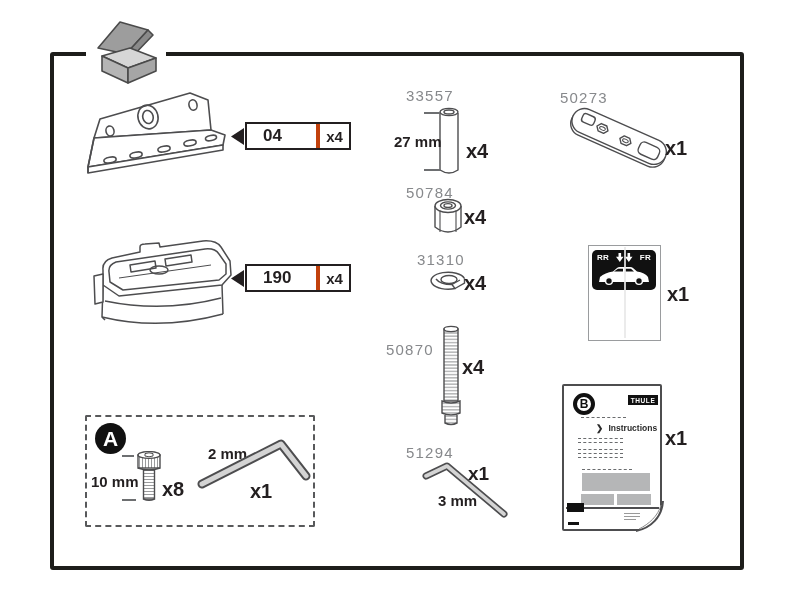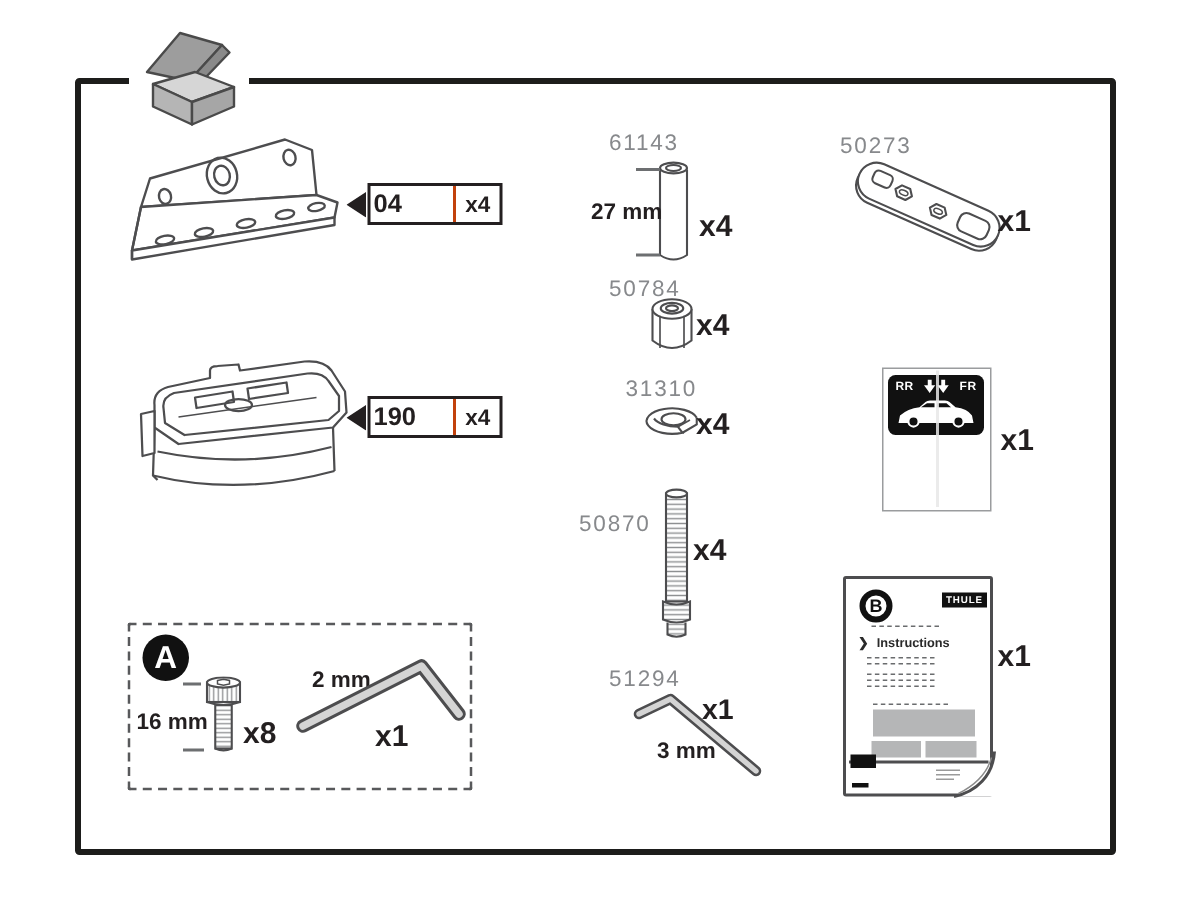--- a/index.html
+++ b/index.html
@@ -8,37 +8,37 @@
   .abs{position:absolute;}
   .frame{left:50px;top:52px;width:694px;height:518px;border:4px solid #1d1d1b;
          border-radius:3px;box-sizing:border-box;background:#fff;}
   .pno{font-size:15px;letter-spacing:1.2px;color:#87898c;font-weight:400;white-space:nowrap;}
   .qty{font-size:20px;font-weight:700;color:#231f20;white-space:nowrap;}
   .qty.sm{font-size:19px;}
   .dim{font-size:15px;font-weight:700;color:#231f20;white-space:nowrap;}
   .callout{display:flex;align-items:center;}
   .callout .cells{display:flex;border:2px solid #231f20;background:#fff;height:24px;}
   .cell{display:flex;align-items:center;justify-content:center;font-weight:700;}
-  .cell.id{width:53px;font-size:17px;border-right:2px solid #c2410c;justify-content:flex-start;padding-left:2px;}
+  .cell.id{width:53px;font-size:17px;border-right:4px solid #c2410c;justify-content:flex-start;padding-left:16px;}
   .cell.ct{width:29px;font-size:15px;}
   .tick{background:#6d6f71;height:2px;}
   .dash-line{border-top:1px dashed #6a6c6e;}
   .sticker{left:588px;top:245px;width:73px;height:96px;background:#fff;
            border:1.5px solid #9a9c9e;box-sizing:border-box;padding-left:20px;}
   .panel{position:absolute;left:3px;width:64px;height:40px;background:#111;border-radius:5px;}
   .panel .corner{position:absolute;top:3px;font-size:8px;font-weight:700;color:#fff;letter-spacing:0.3px;}
   .sticker .perf{position:absolute;left:35px;top:1px;width:1.5px;height:91px;background:#e8e8e8;opacity:0.85;}
   .manual{left:562px;top:384px;width:100px;height:147px;background:#fff;
           border:2px solid #4d4d4f;border-radius:2px;box-sizing:border-box;}
   .b-badge{position:absolute;left:9px;top:7px;width:14px;height:14px;border:4px solid #111;
            border-radius:50%;background:#fff;display:flex;align-items:center;justify-content:center;
            font-size:12px;font-weight:700;color:#111;}
   .thule-logo{position:absolute;left:64px;top:9px;width:30px;height:10px;background:#111;color:#fff;
            font-size:6.5px;font-weight:700;letter-spacing:0.6px;display:flex;align-items:center;justify-content:center;}
-  .man-title{position:absolute;left:8px;top:37px;font-size:8.5px;font-weight:700;color:#2a2a2a;}
+  .man-title{position:absolute;left:32px;top:37px;font-size:8.5px;font-weight:700;color:#2a2a2a;}
   .gray-block{position:absolute;background:#b5b6b7;}
   .a-box{left:85px;top:415px;width:230px;height:112px;border:2px dashed #58595b;box-sizing:border-box;border-radius:2px;}
   .a-badge{position:absolute;left:8px;top:6px;width:31px;height:31px;background:#111;border-radius:50%;
            display:flex;align-items:center;justify-content:center;color:#fff;font-size:21px;font-weight:700;}
   svg{display:block;}
 </style>
 </head>
 <body>
 
 <div id="stage">
@@ -105,21 +105,21 @@
   <div class="abs callout" style="left:231px;top:264px;">
     <svg width="14" height="17" viewBox="0 0 14 17">
       <polygon points="13,0 13,17 0,8.5" fill="#231f20"></polygon>
     </svg>
     <div class="cells">
       <div class="cell id">190</div>
       <div class="cell ct">x4</div>
     </div>
   </div>
 
-  <div class="abs pno" style="left:406px;top:87px;">61143</div>
+  <div class="abs pno" style="left:406px;top:87px;">33557</div>
   <svg class="abs" style="left:438px;top:106px;" width="22" height="70" viewBox="0 0 22 70">
     <g fill="#fff" stroke="#4d4d4f" stroke-width="1.4">
       <path d="M2,7 L2,64 Q11,70 20,64 L20,7"></path>
       <ellipse cx="11" cy="6" rx="9" ry="3.6"></ellipse>
       <ellipse cx="11" cy="6" rx="5" ry="2" fill="none"></ellipse>
     </g>
   </svg>
   <div class="abs tick" style="left:424px;top:112px;width:16px;"></div>
   <div class="abs tick" style="left:424px;top:169px;width:16px;"></div>
   <div class="abs dim" style="left:394px;top:133px;">27 mm</div>
@@ -255,21 +255,21 @@
       <rect x="3" y="4" width="22" height="13" fill="url(#headhatch)"></rect>
       <ellipse cx="14" cy="4" rx="11" ry="3.4" fill="#fff"></ellipse>
       <polygon points="10,2.6 14,1.8 18,2.6 18,5 14,5.8 10,5" fill="none" stroke-width="1"></polygon>
       <path d="M3,17 Q14,21 25,17" fill="none"></path>
       <rect x="8.5" y="19" width="11" height="29" fill="url(#shankthreads)"></rect>
       <path d="M8.5,48 Q14,50.5 19.5,48" fill="none"></path>
     </g>
   </svg>
   <div class="abs tick" style="left:122px;top:455px;width:12px;"></div>
   <div class="abs tick" style="left:122px;top:499px;width:14px;"></div>
-  <div class="abs dim" style="left:91px;top:473px;">16 mm</div>
+  <div class="abs dim" style="left:91px;top:473px;">10 mm</div>
   <div class="abs qty" style="left:162px;top:478px;">x8</div>
 
   <div class="abs dim" style="left:208px;top:445px;">2 mm</div>
   <svg class="abs" style="left:196px;top:434px;" width="118" height="58" viewBox="0 0 118 58">
     <path d="M6,50 L85,10 L110,42" fill="none" stroke="#4d4d4f" stroke-width="9" stroke-linecap="round" stroke-linejoin="round"></path>
     <path d="M6,50 L85,10 L110,42" fill="none" stroke="#d4d4d4" stroke-width="5" stroke-linecap="round" stroke-linejoin="round"></path>
   </svg>
   <div class="abs qty" style="left:250px;top:480px;">x1</div>
 
 </div>

